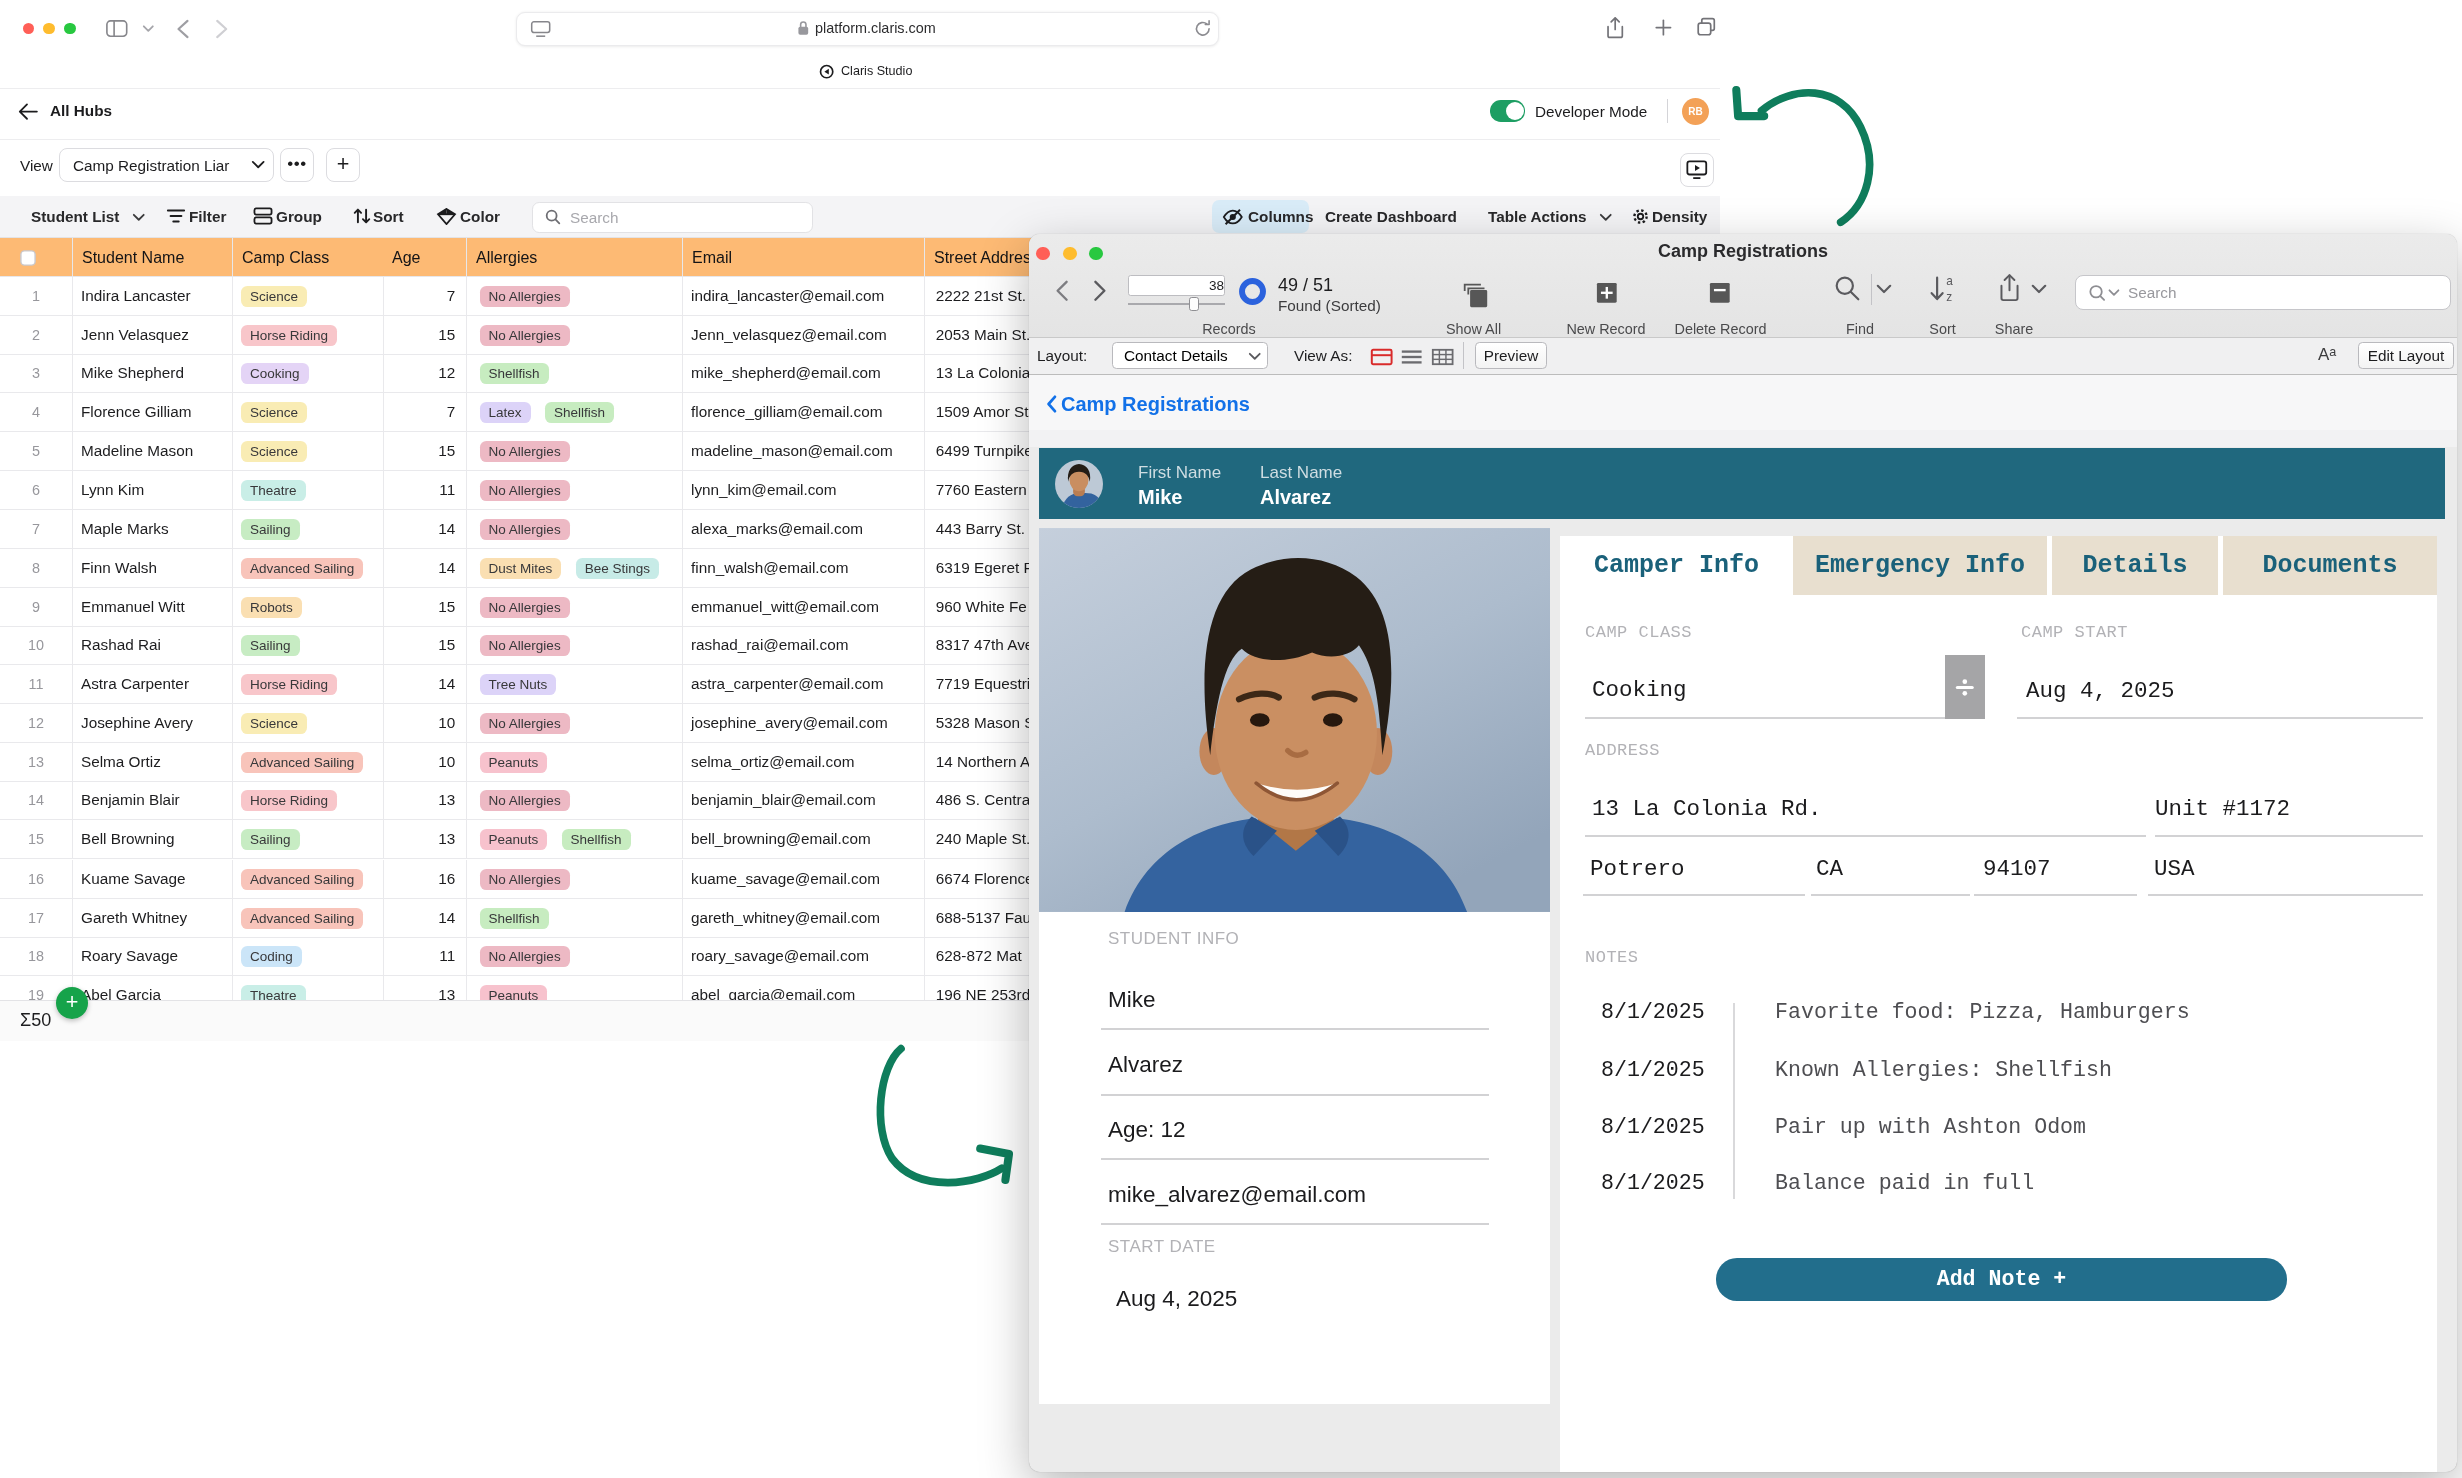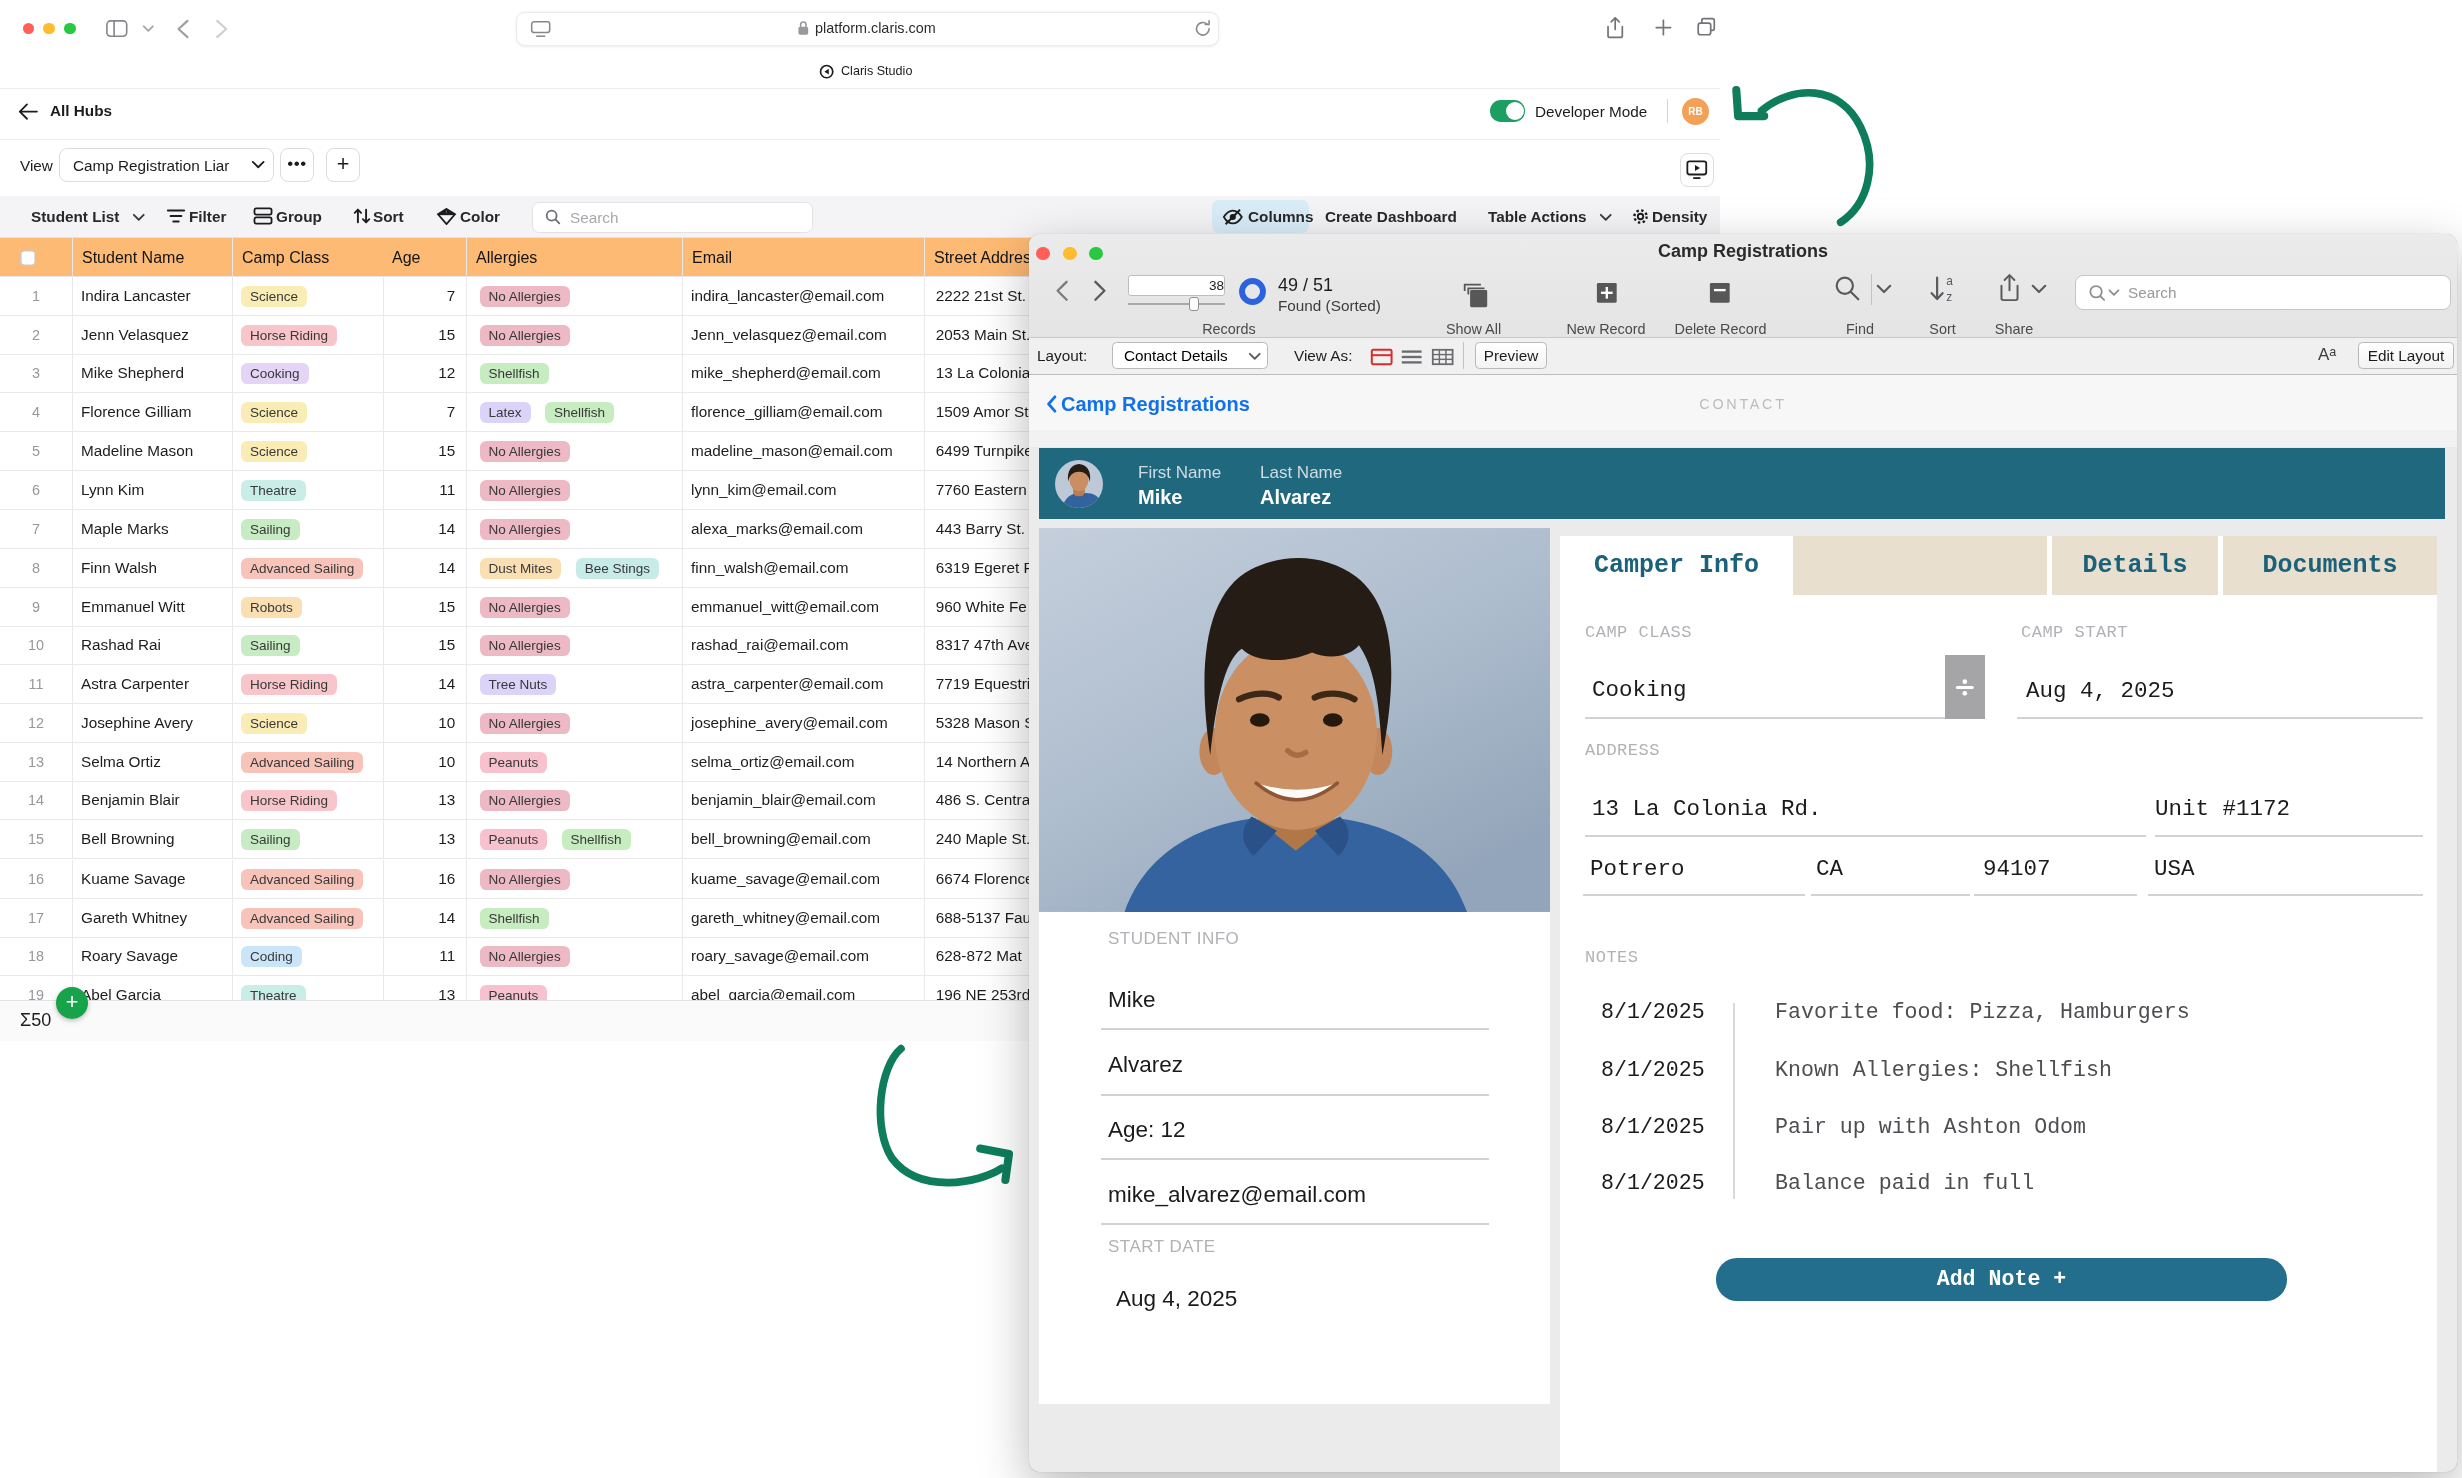--- a/index.html
+++ b/index.html
@@ -490,21 +490,20 @@
   </svg>
   <div class="abs" style="left:434px;top:108px;width:0.9px;height:27px;background:#c3c3c7;"></div>
   <div class="abs" style="left:446px;top:108px;width:72px;height:27px;background:linear-gradient(#fff,#f3f3f3);border:0.9px solid #b9b9bd;border-radius:4.5px;box-sizing:border-box;text-align:center;line-height:25px;font-size:15.3px;color:#1d1d1f;">Preview</div>
   <div class="abs" style="left:1289px;top:111px;font-size:17px;color:#3c3c3e;">A<span style="font-size:12.6px;vertical-align:3.6px;">a</span></div>
   <div class="abs" style="left:1329px;top:108px;width:96px;height:27px;background:linear-gradient(#fff,#f3f3f3);border:0.9px solid #b9b9bd;border-radius:4.5px;box-sizing:border-box;text-align:center;line-height:25px;font-size:15.3px;color:#1d1d1f;">Edit Layout</div>
   <div id="fmcrumb"></div>
   <svg class="abs" style="left:16px;top:161px;" width="12.6" height="18" viewBox="0 0 14 20">
       <path d="M11 2 L4 10 L11 18" fill="none" stroke="#1271e8" stroke-width="3" stroke-linecap="round" stroke-linejoin="round"></path>
     </svg>
   <div class="abs" style="left:32px;top:159px;font-size:20px;font-weight:600;color:#1271e8;">Camp Registrations</div>
-  <div class="abs" style="left:0;top:162px;width:1428px;text-align:center;font-size:14.4px;color:#bcbcc0;letter-spacing:2.7px;">CONTACT</div>
   <div class="abs" style="left:0;top:196px;width:1428px;height:17px;background:#f2f2f3;"></div>
   <div id="fmband">
     <svg class="abs" style="left:16px;top:11.7px;" width="48" height="48" viewBox="0 0 53 53">
       <defs>
           <clipPath id="avc">
             <circle cx="26.5" cy="26.5" r="26.5"></circle>
           </clipPath>
         </defs>
       <g clip-path="url(#avc)">
         <rect width="53" height="53" fill="#bdc9d6"></rect>
@@ -555,20 +554,21 @@
     <div class="fval" style="left:69px;top:654px;">mike_alvarez@email.com</div>
       <div class="uline" style="left:62px;top:695px;width:388px;"></div>
     <div class="flabel" style="left:69px;top:709px;">START DATE</div>
     <div class="fval" style="left:77px;top:758px;">Aug 4, 2025</div>
   </div>
   <div id="cardR">
     <div class="abs" style="left:233px;top:0;width:644px;height:59px;background:#e8dfcf;"></div>
     <div class="abs" style="left:487px;top:0;width:5.4px;height:59px;background:#fff;"></div>
     <div class="abs" style="left:658px;top:0;width:5.4px;height:59px;background:#fff;"></div>
     <div class="tabt" style="left:0px;width:233px;">Camper Info</div>
+    <div class="tabt" style="left:234px;width:252px;">Emergency Info</div>
     <div class="tabt" style="left:492px;width:166px;">Details</div>
     <div class="tabt" style="left:663px;width:214px;">Documents</div>
     <div class="flabel" style="left:25px;top:87px;">CAMP CLASS</div>
     <div class="fval" style="left:32px;top:141px;">Cooking</div>
     <div class="uline" style="left:25px;top:181px;width:397px;"></div>
     <div class="abs" style="left:385px;top:119px;width:40px;height:64px;background:#a5a5a7;"></div>
     <svg class="abs" style="left:394px;top:142px;" width="21.6" height="19" viewBox="0 0 24 21">
       <circle cx="12" cy="4" r="2.6" fill="#fff"></circle>
         <rect x="2" y="8.7" width="20" height="3.6" rx="1.8" fill="#fff"></rect>
         <circle cx="12" cy="17" r="2.6" fill="#fff"></circle>

